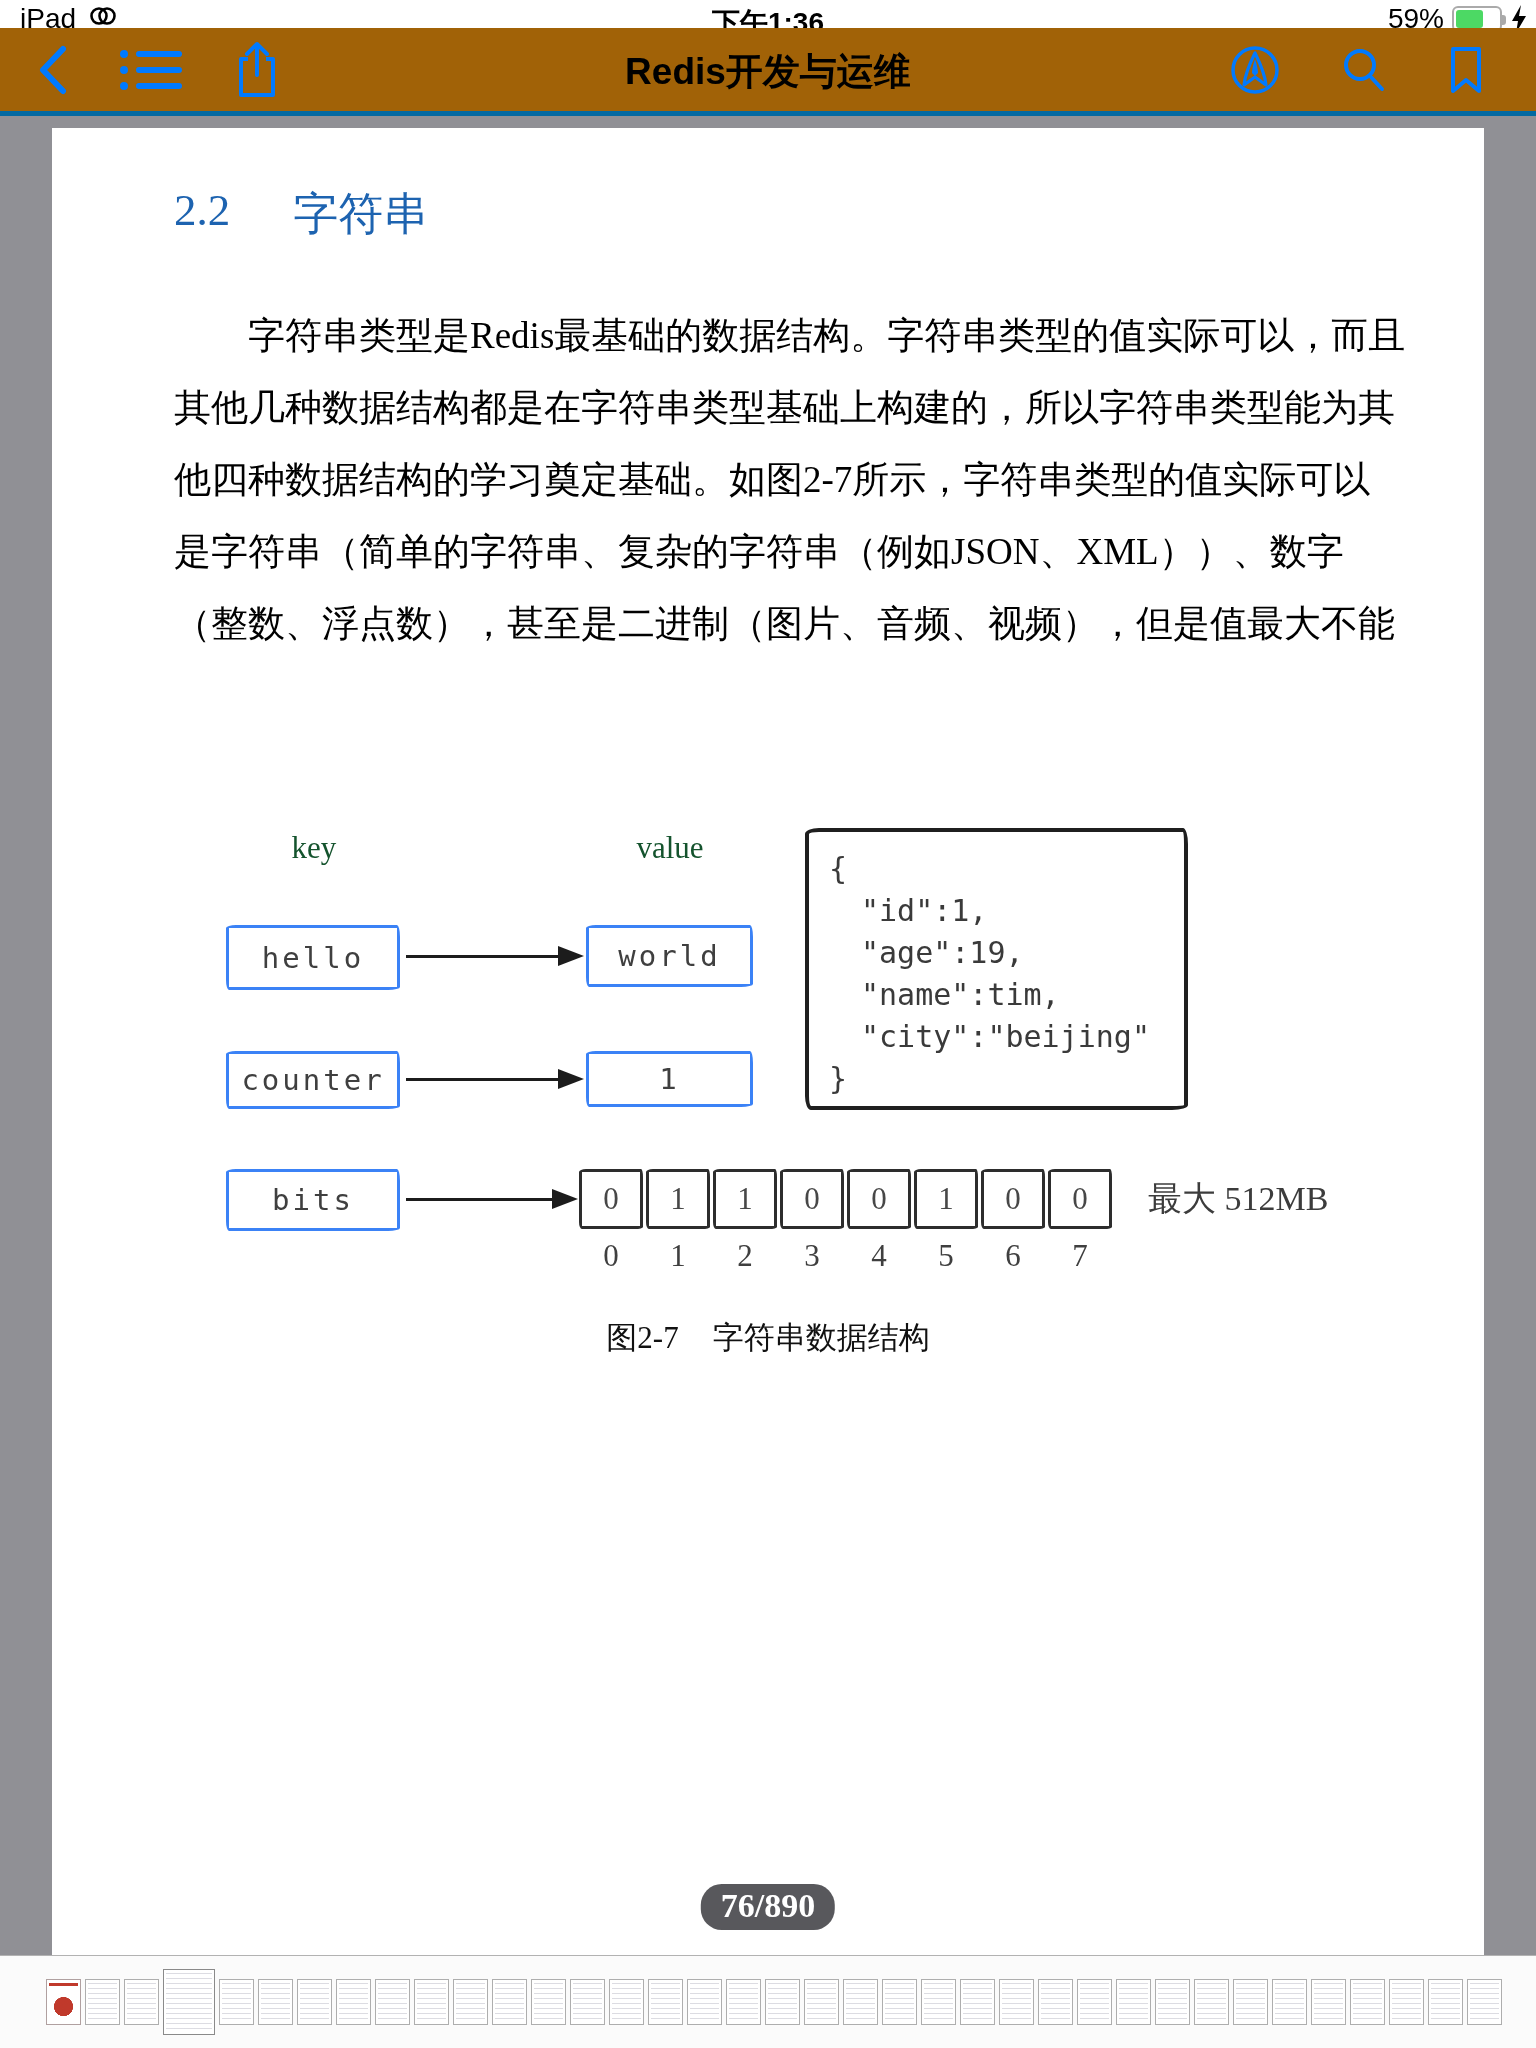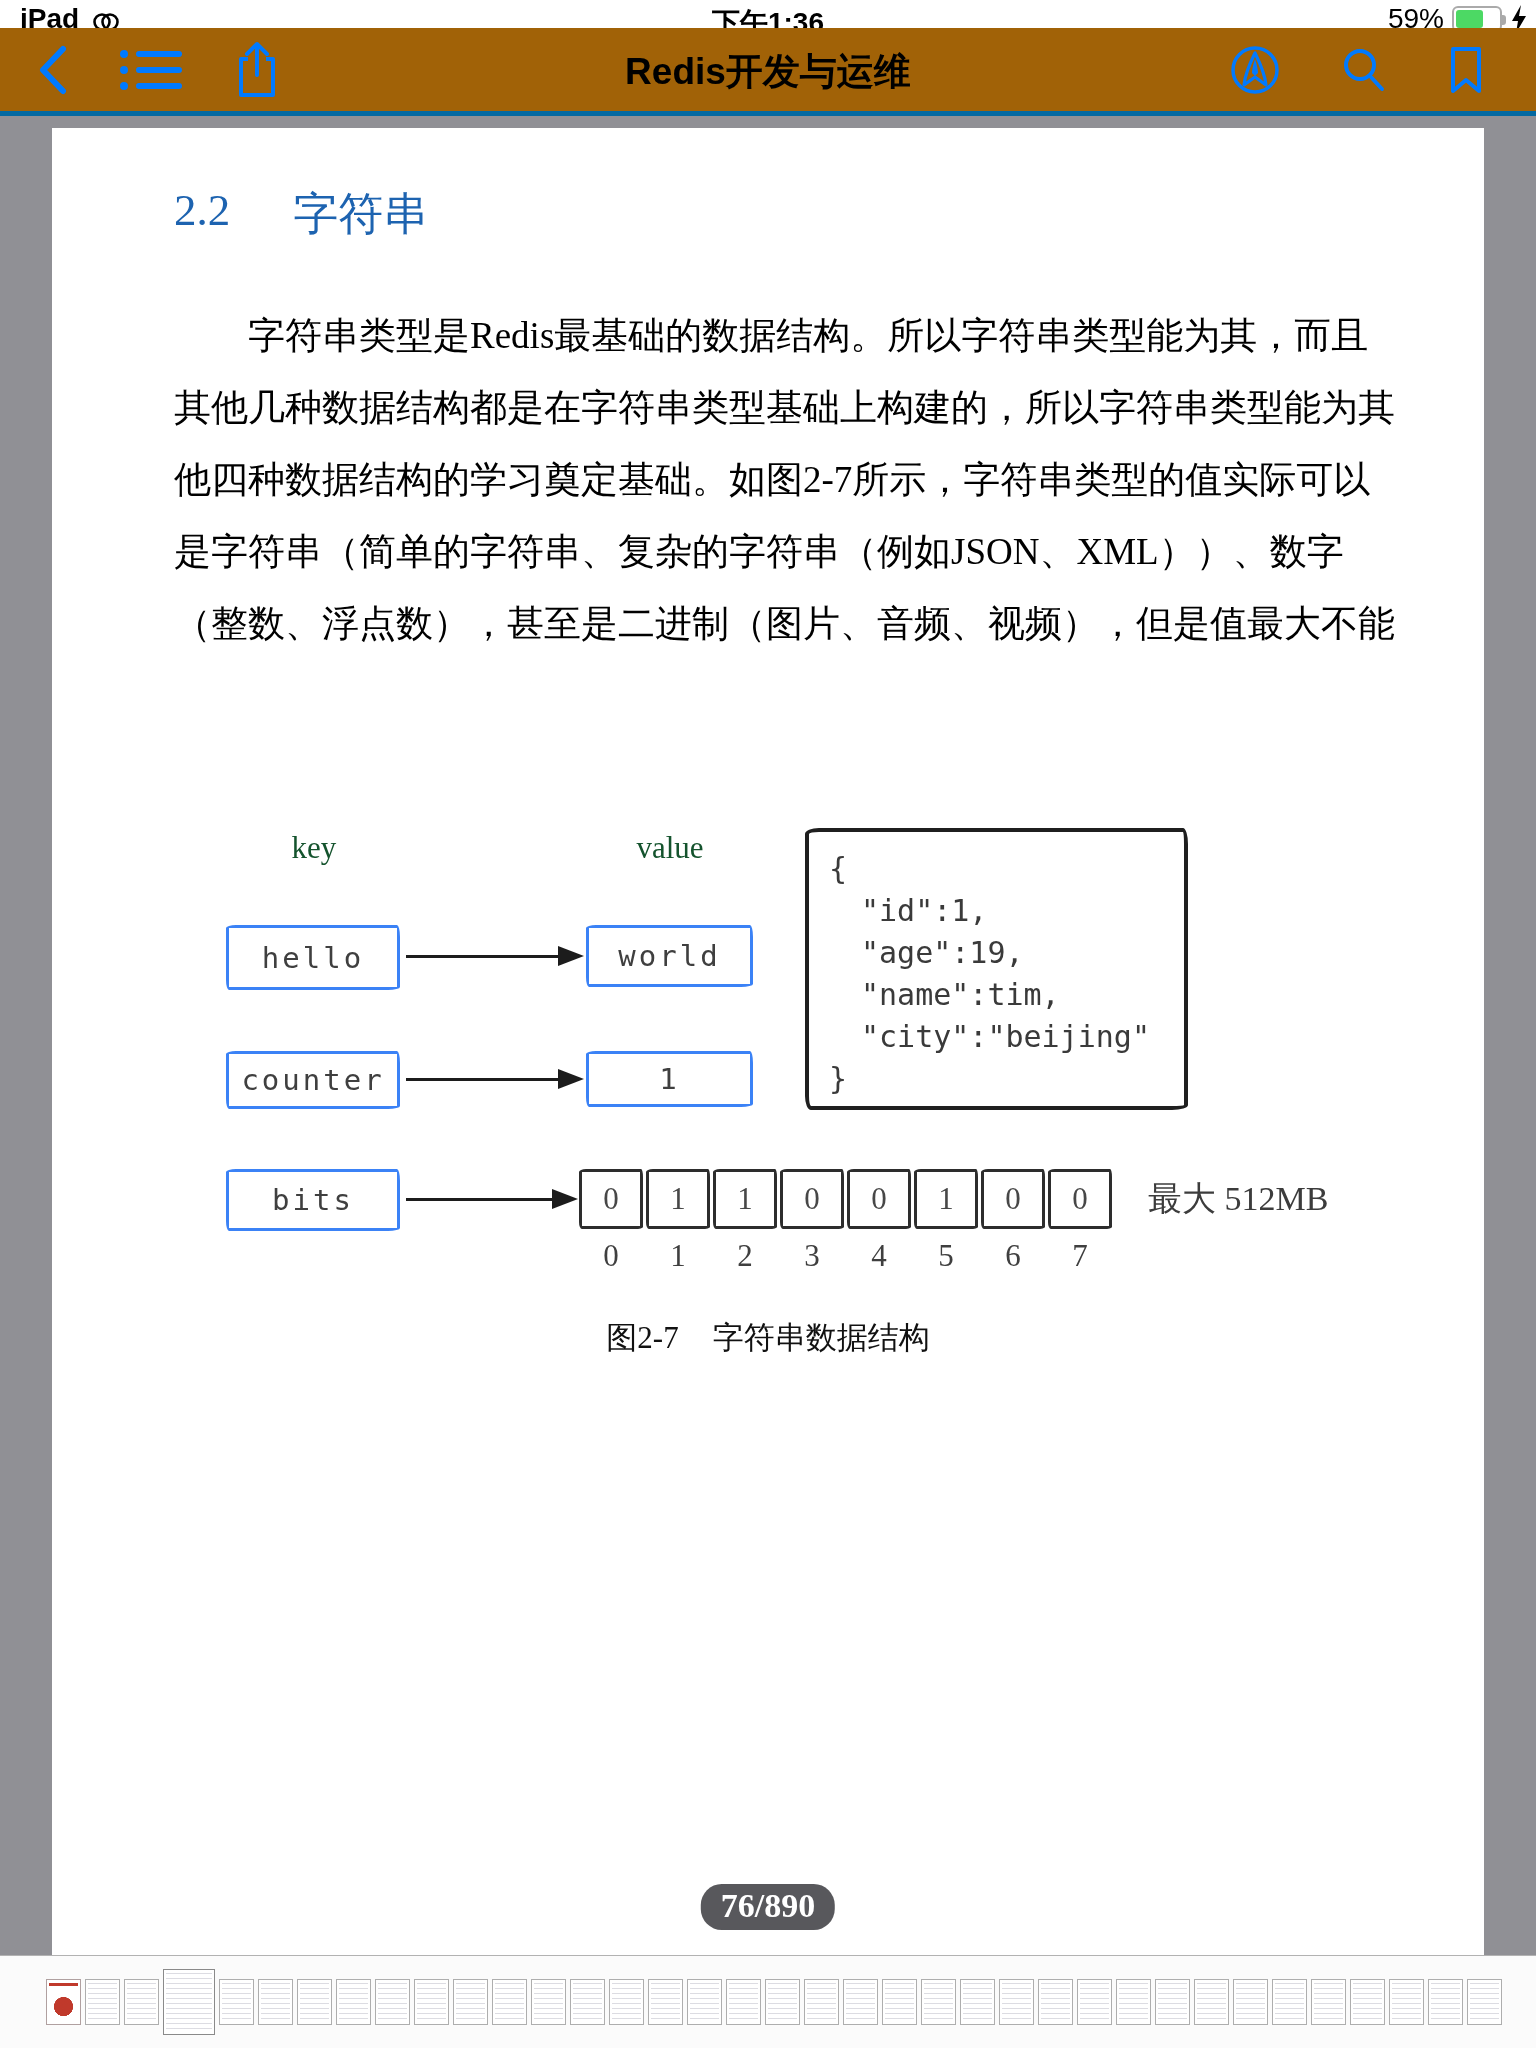--- a/index.html
+++ b/index.html
@@ -7,21 +7,21 @@
   #screen {
     position:relative; width:1536px; height:2048px; margin:0 auto;
     background:#909095; overflow:hidden;
     font-family:"Liberation Sans", sans-serif;
   }
   
   .status-bar {
     position:absolute; left:0; top:0; width:100%; height:40px; background:#fff;
     font-size:28px; color:#000;
   }
-  .sb-left { position:absolute; left:20px; top:3px; display:flex; align-items:flex-end; gap:12px;font-weight:bold; }
+  .sb-left { position:absolute; left:20px; top:3px; display:flex; align-items:flex-start; gap:12px; }
   .sb-time { position:absolute; left:0; top:4px; width:100%; text-align:center; font-weight:600; }
   .sb-right { position:absolute; right:8px; top:3px; display:flex; align-items:center; gap:8px; }
   .battery { position:relative; width:50px; height:26px; border:2px solid #aaa; border-radius:6px; }
   .battery .fill { position:absolute; left:2px; top:2px; bottom:2px; width:59%; background:#4cd964; border-radius:3px; }
   .battery .nub { position:absolute; right:-6px; top:7px; width:4px; height:10px; background:#aaa; border-radius:0 3px 3px 0; }
   
   .nav-bar {
     position:absolute; left:0; top:28px; width:100%; height:88px; background:#a16207;
     border-bottom:5px solid #0369a1;
   }
@@ -185,21 +185,21 @@
   </div>
 
   <div class="page">
 
     <div class="section-heading">
       <span>2.2</span>
       <span>字符串</span>
     </div>
 
     <div class="paragraph">
-      <div class="pline indent">字符串类型是Redis最基础的数据结构。所以字符串类型能为其，而且</div>
+      <div class="pline indent">字符串类型是Redis最基础的数据结构。字符串类型的值实际可以，而且</div>
       <div class="pline">其他几种数据结构都是在字符串类型基础上构建的，所以字符串类型能为其</div>
       <div class="pline">他四种数据结构的学习奠定基础。如图2-7所示，字符串类型的值实际可以</div>
       <div class="pline">是字符串（简单的字符串、复杂的字符串（例如JSON、XML））、数字</div>
       <div class="pline">（整数、浮点数），甚至是二进制（图片、音频、视频），但是值最大不能</div>
     </div>
 
     <div class="fig-label" style="left:200px; top:702px; width:124px;">key</div>
     <div class="fig-label" style="left:556px; top:702px; width:124px;">value</div>
 
     <div class="sketch-box" style="left:174px; top:797px; width:174px; height:65px;">hello</div>

